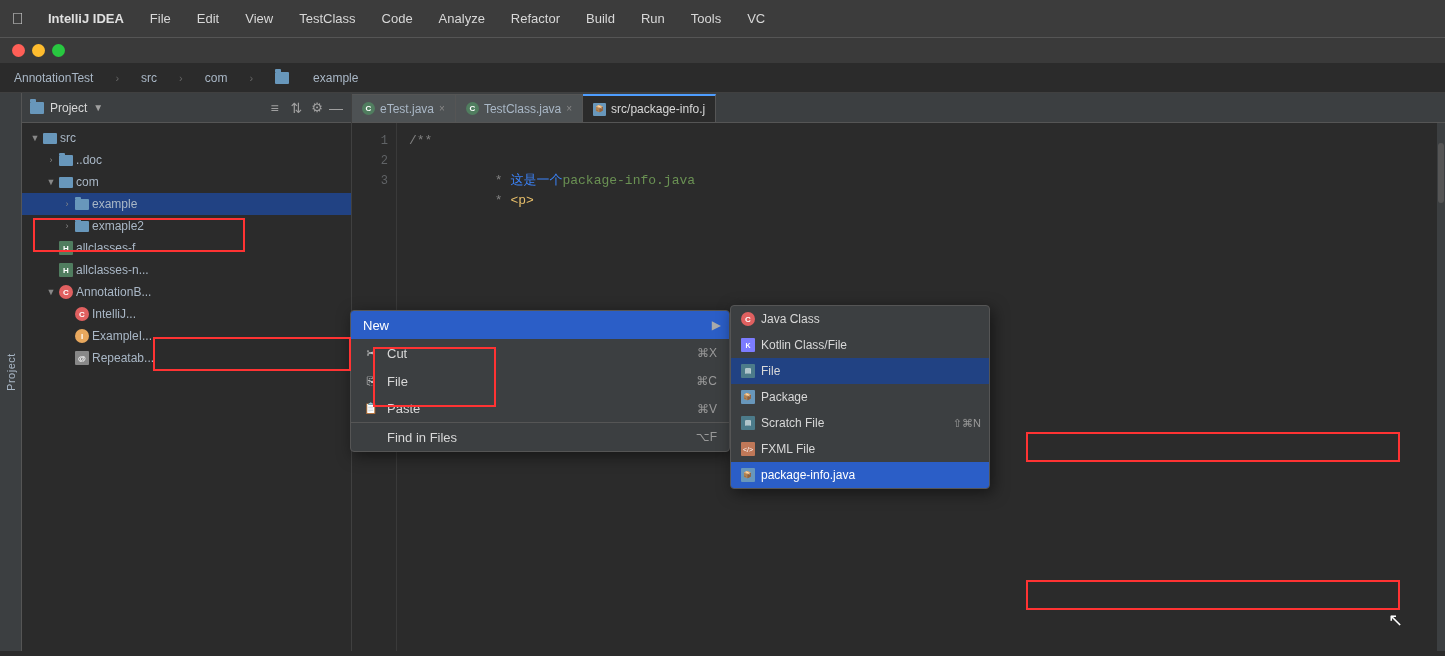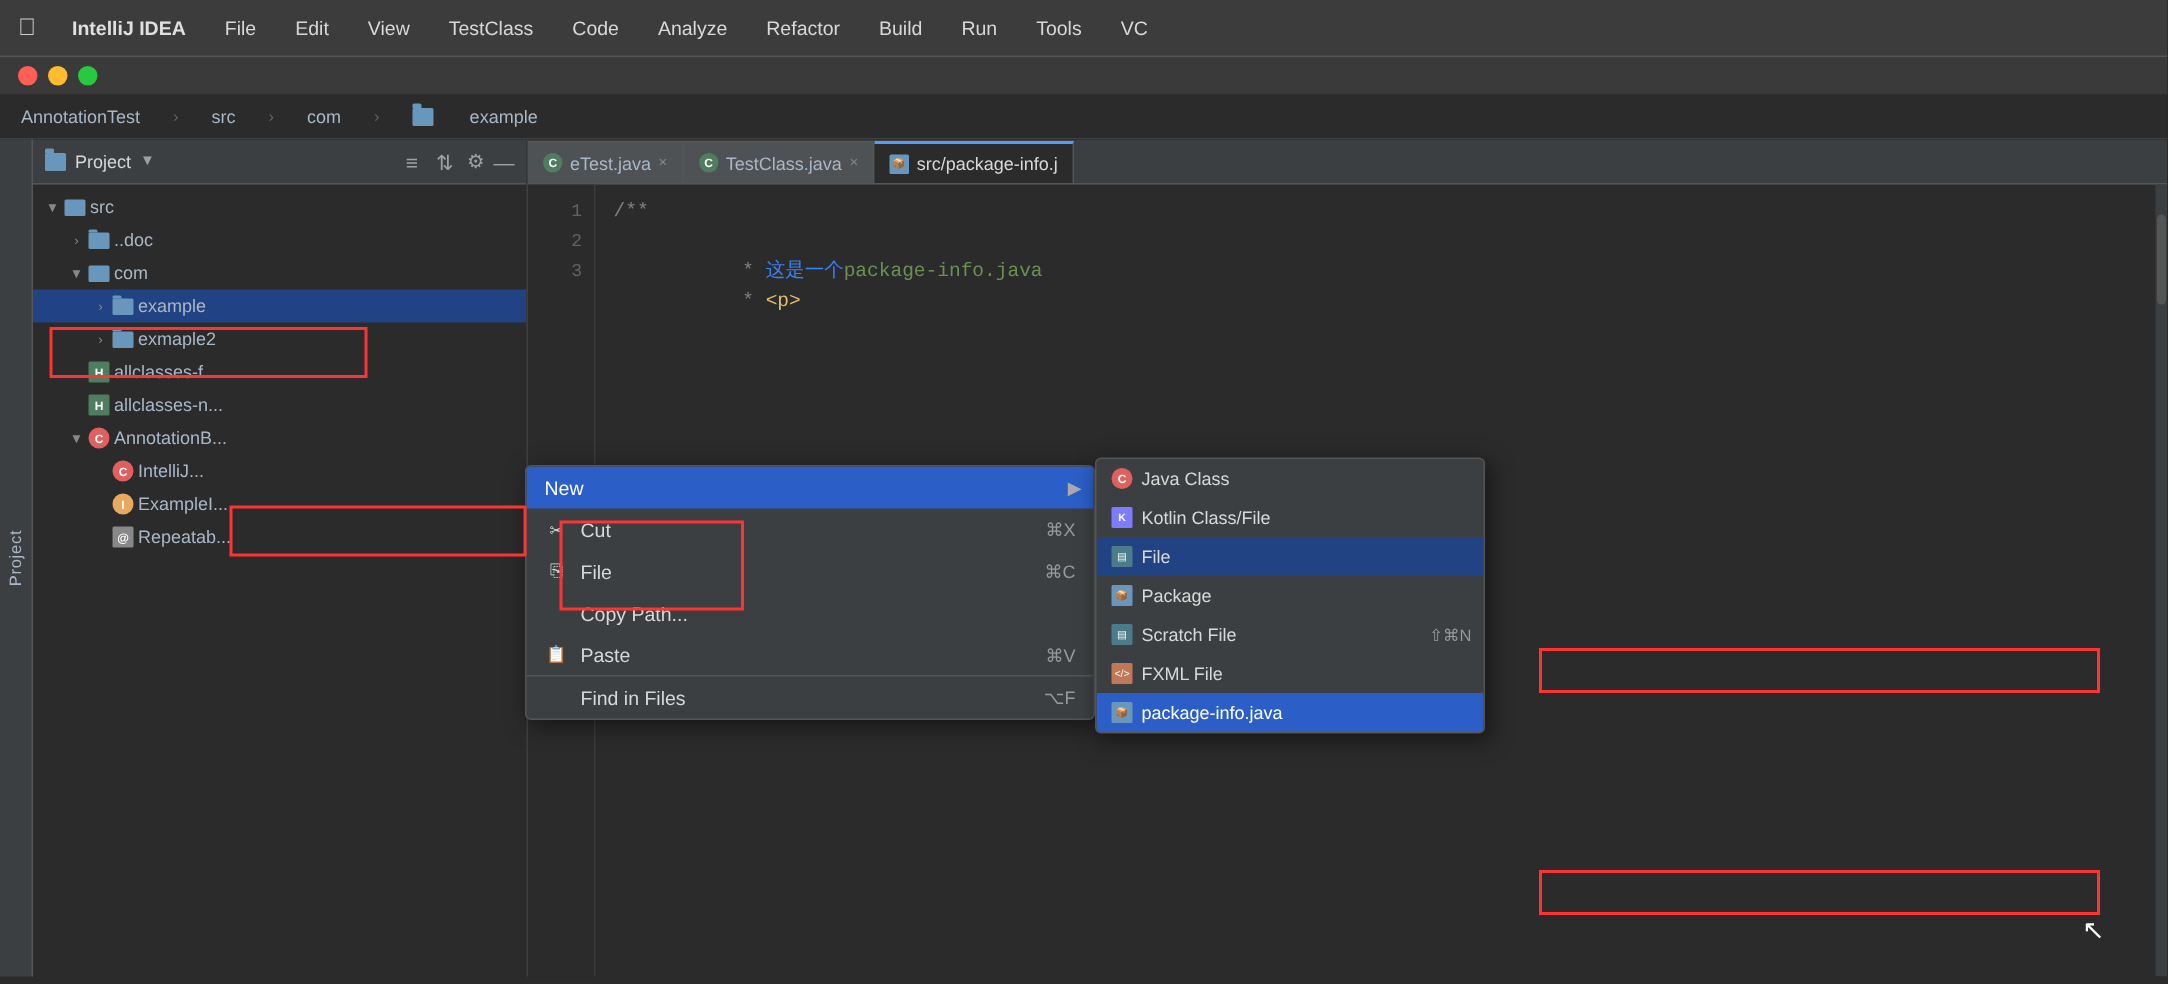--- a/index.html
+++ b/index.html
@@ -742,24 +742,20 @@
   <div class="ctx-item">
     <span class="ctx-icon">✂</span>
     <span>Cut</span>
     <span class="ctx-shortcut">⌘X</span>
   </div>
   <div class="ctx-item">
     <span class="ctx-icon">⎘</span>
     <span>File</span>
     <span class="ctx-shortcut">⌘C</span>
   </div>
-  <div class="ctx-item">
-    <span class="ctx-icon"> </span>
-    <span>Copy Path...</span>
-  </div>
   <div class="ctx-item separator-after">
     <span class="ctx-icon">📋</span>
     <span>Paste</span>
     <span class="ctx-shortcut">⌘V</span>
   </div>
   <div class="ctx-item">
     <span class="ctx-icon"> </span>
     <span>Find in Files</span>
     <span class="ctx-shortcut">⌥F</span>
   </div>

